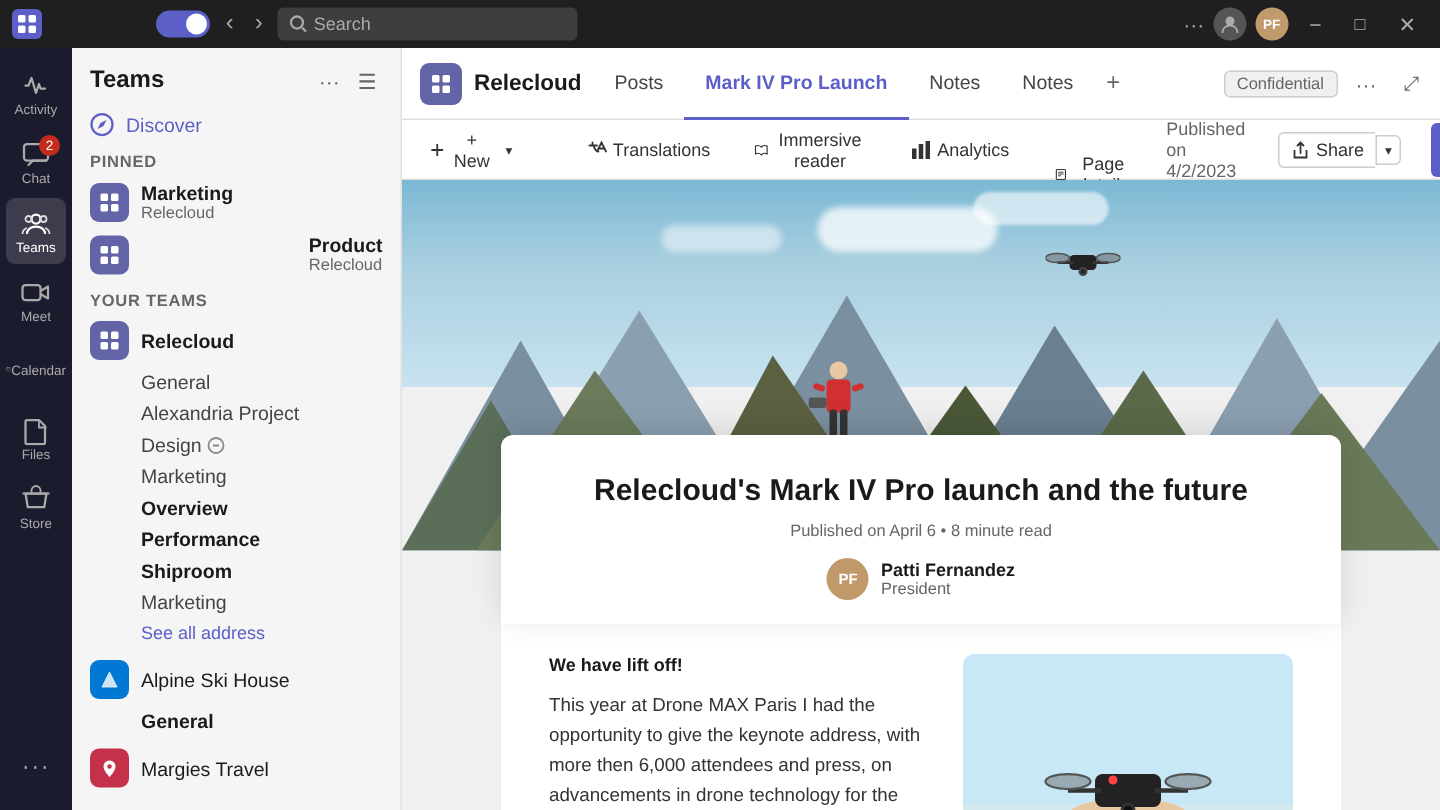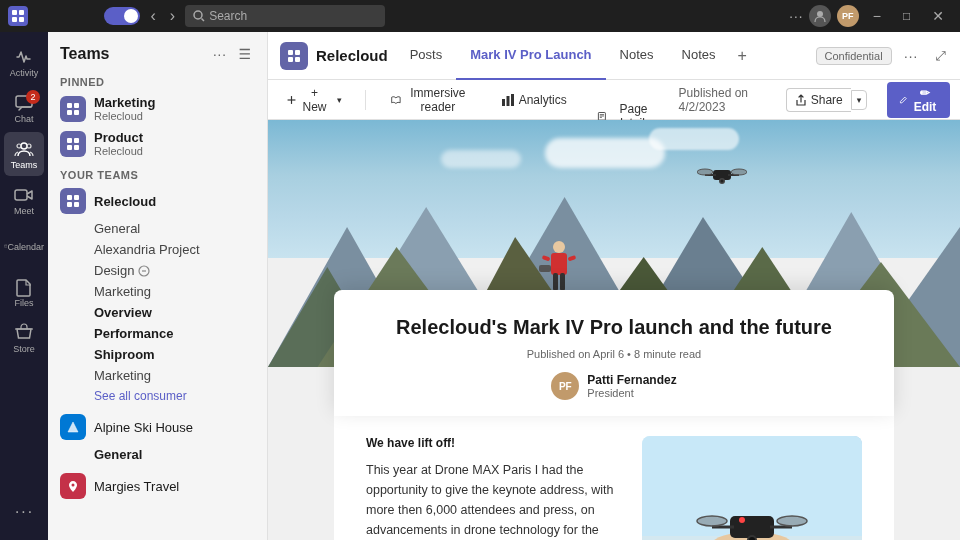--- a/index.html
+++ b/index.html
@@ -127,84 +127,91 @@
   <div style="width:220px;background:#f5f5f5;border-right:1px solid #e0e0e0;display:flex;flex-direction:column;overflow:hidden;flex-shrink:0;">
 
     <div style="padding:12px 12px 6px;display:flex;align-items:center;justify-content:space-between;">
       <span style="font-size:16px;font-weight:600;color:#1a1a1a;">Teams</span>
       <div style="display:flex;gap:4px;">
         <button style="background:none;border:none;cursor:pointer;color:#666;font-size:14px;padding:2px 4px;">···</button>
         <button style="background:none;border:none;cursor:pointer;color:#666;font-size:14px;padding:2px 4px;">☰</button>
       </div>
     </div>
 
+    <div style="display:flex;align-items:center;gap:8px;padding:5px 12px;cursor:pointer;color:#5b5fc7;font-size:13px;">
+      <svg width="16" height="16" viewBox="0 0 16 16" fill="none">
+        <circle cx="8" cy="8" r="7" stroke="#5b5fc7" stroke-width="1.5"></circle>
+        <path d="M5 11l2-4 4-2-2 4-4 2z" fill="#5b5fc7"></path>
+      </svg>
+      <span>Discover</span>
+    </div>
 
     <div style="overflow-y:auto;flex:1;">
 
       <div style="font-size:11px;color:#666;font-weight:600;padding:6px 12px 3px;text-transform:uppercase;letter-spacing:0.5px;">Pinned</div>
 
       <div style="display:flex;align-items:center;gap:8px;padding:4px 12px;cursor:pointer;">
         <div style="width:26px;height:26px;border-radius:6px;background:#6264a7;display:flex;align-items:center;justify-content:center;flex-shrink:0;">
           <svg width="14" height="14" viewBox="0 0 14 14" fill="white">
             <rect x="1" y="1" width="5" height="5" rx="1"></rect>
             <rect x="8" y="1" width="5" height="5" rx="1"></rect>
             <rect x="1" y="8" width="5" height="5" rx="1"></rect>
             <rect x="8" y="8" width="5" height="5" rx="1"></rect>
           </svg>
         </div>
         <div>
           <div style="font-size:13px;font-weight:600;color:#1a1a1a;">Marketing</div>
           <div style="font-size:11px;color:#666;">Relecloud</div>
         </div>
       </div>
 
+      <div style="display:flex;align-items:center;gap:8px;padding:4px 12px;cursor:pointer;justify-content:space-between;">
+        <div style="width:26px;height:26px;border-radius:6px;background:#6264a7;display:flex;align-items:center;justify-content:center;flex-shrink:0;">
+          <svg width="14" height="14" viewBox="0 0 14 14" fill="white">
+            <rect x="1" y="1" width="5" height="5" rx="1"></rect>
+            <rect x="8" y="1" width="5" height="5" rx="1"></rect>
+            <rect x="1" y="8" width="5" height="5" rx="1"></rect>
+            <rect x="8" y="8" width="5" height="5" rx="1"></rect>
+          </svg>
+        </div>
+        <div>
+          <div style="font-size:13px;font-weight:600;color:#1a1a1a;">Product</div>
+          <div style="font-size:11px;color:#666;">Relecloud</div>
+        </div>
+      </div>
+
+      <div style="font-size:11px;color:#666;font-weight:600;padding:8px 12px 3px;text-transform:uppercase;letter-spacing:0.5px;">Your teams</div>
+
       <div style="display:flex;align-items:center;gap:8px;padding:4px 12px;cursor:pointer;">
         <div style="width:26px;height:26px;border-radius:6px;background:#6264a7;display:flex;align-items:center;justify-content:center;flex-shrink:0;">
           <svg width="14" height="14" viewBox="0 0 14 14" fill="white">
             <rect x="1" y="1" width="5" height="5" rx="1"></rect>
             <rect x="8" y="1" width="5" height="5" rx="1"></rect>
             <rect x="1" y="8" width="5" height="5" rx="1"></rect>
             <rect x="8" y="8" width="5" height="5" rx="1"></rect>
           </svg>
         </div>
-        <div>
-          <div style="font-size:13px;font-weight:600;color:#1a1a1a;">Product</div>
-          <div style="font-size:11px;color:#666;">Relecloud</div>
-        </div>
-      </div>
-
-      <div style="font-size:11px;color:#666;font-weight:600;padding:8px 12px 3px;text-transform:uppercase;letter-spacing:0.5px;">Your teams</div>
-
-      <div style="display:flex;align-items:center;gap:8px;padding:4px 12px;cursor:pointer;">
-        <div style="width:26px;height:26px;border-radius:6px;background:#6264a7;display:flex;align-items:center;justify-content:center;flex-shrink:0;">
-          <svg width="14" height="14" viewBox="0 0 14 14" fill="white">
-            <rect x="1" y="1" width="5" height="5" rx="1"></rect>
-            <rect x="8" y="1" width="5" height="5" rx="1"></rect>
-            <rect x="1" y="8" width="5" height="5" rx="1"></rect>
-            <rect x="8" y="8" width="5" height="5" rx="1"></rect>
-          </svg>
-        </div>
         <div style="font-size:13px;font-weight:600;color:#1a1a1a;">Relecloud</div>
       </div>
 
       <div style="padding:3px 12px 3px 46px;cursor:pointer;font-size:13px;color:#444;">General</div>
       <div style="padding:3px 12px 3px 46px;cursor:pointer;font-size:13px;color:#444;">Alexandria Project</div>
       <div style="padding:3px 12px 3px 46px;cursor:pointer;font-size:13px;color:#444;display:flex;align-items:center;gap:4px;">
         <span>Design</span>
         <svg width="12" height="12" viewBox="0 0 12 12" fill="none">
           <circle cx="6" cy="6" r="5" stroke="#888" stroke-width="1.2"></circle>
           <line x1="4" y1="6" x2="8" y2="6" stroke="#888" stroke-width="1.2"></line>
         </svg>
       </div>
       <div style="padding:3px 12px 3px 46px;cursor:pointer;font-size:13px;color:#444;">Marketing</div>
       <div style="padding:3px 12px 3px 46px;cursor:pointer;font-size:13px;color:#1a1a1a;font-weight:600;">Overview</div>
       <div style="padding:3px 12px 3px 46px;cursor:pointer;font-size:13px;color:#1a1a1a;font-weight:600;">Performance</div>
       <div style="padding:3px 12px 3px 46px;cursor:pointer;font-size:13px;color:#1a1a1a;font-weight:600;">Shiproom</div>
       <div style="padding:3px 12px 3px 46px;cursor:pointer;font-size:13px;color:#444;">Marketing</div>
-      <div style="padding:3px 12px 3px 46px;font-size:12px;color:#5b5fc7;cursor:pointer;">See all consumer</div>
+      <div style="padding:3px 12px 3px 46px;font-size:12px;color:#5b5fc7;cursor:pointer;">See all address</div>
 
       <div style="display:flex;align-items:center;gap:8px;padding:4px 12px;cursor:pointer;margin-top:4px;">
         <div style="width:26px;height:26px;border-radius:6px;background:#0078d4;display:flex;align-items:center;justify-content:center;flex-shrink:0;">
           <svg width="14" height="14" viewBox="0 0 14 14" fill="white">
             <path d="M2 12L7 2l5 10H2z" stroke="white" stroke-width="0.5" fill="rgba(255,255,255,0.8)"></path>
           </svg>
         </div>
         <div style="font-size:13px;font-weight:400;color:#1a1a1a;">Alpine Ski House</div>
       </div>
       <div style="padding:3px 12px 3px 46px;cursor:pointer;font-size:13px;color:#1a1a1a;font-weight:600;">General</div>
@@ -258,20 +265,27 @@
             <line x1="7" y1="2" x2="7" y2="12" stroke="#333" stroke-width="1.5"></line>
             <line x1="2" y1="7" x2="12" y2="7" stroke="#333" stroke-width="1.5"></line>
           </svg>
           <span>+ New</span>
         </button>
         <button style="padding:4px 5px;border-radius:0 4px 4px 0;cursor:pointer;font-size:9px;color:#333;border:none;background:none;">▾</button>
       </div>
 
       <div style="width:1px;height:20px;background:#e0e0e0;margin:0 4px;"></div>
 
+      <button style="display:flex;align-items:center;gap:4px;padding:4px 8px;border-radius:4px;cursor:pointer;font-size:12px;color:#333;border:none;background:none;">
+        <svg width="14" height="14" viewBox="0 0 14 14" fill="none">
+          <path d="M2 4h5M4 2v2M5 4c0 2 1 3.5 3 4" stroke="#333" stroke-width="1.2" stroke-linecap="round"></path>
+          <path d="M7 8l3-6 3 6M8.5 6h3" stroke="#333" stroke-width="1.2" stroke-linecap="round"></path>
+        </svg>
+        <span>Translations</span>
+      </button>
 
       <button style="display:flex;align-items:center;gap:4px;padding:4px 8px;border-radius:4px;cursor:pointer;font-size:12px;color:#333;border:none;background:none;">
         <svg width="14" height="14" viewBox="0 0 14 14" fill="none">
           <path d="M1 3C3 2 5 2 7 4C9 2 11 2 13 3v8c-2-1-4-1-6 1-2-2-4-2-6-1V3z" stroke="#333" stroke-width="1.2" fill="none"></path>
         </svg>
         <span>Immersive reader</span>
       </button>
 
       <button style="display:flex;align-items:center;gap:4px;padding:4px 8px;border-radius:4px;cursor:pointer;font-size:12px;color:#333;border:none;background:none;">
         <svg width="14" height="14" viewBox="0 0 14 14" fill="none">

